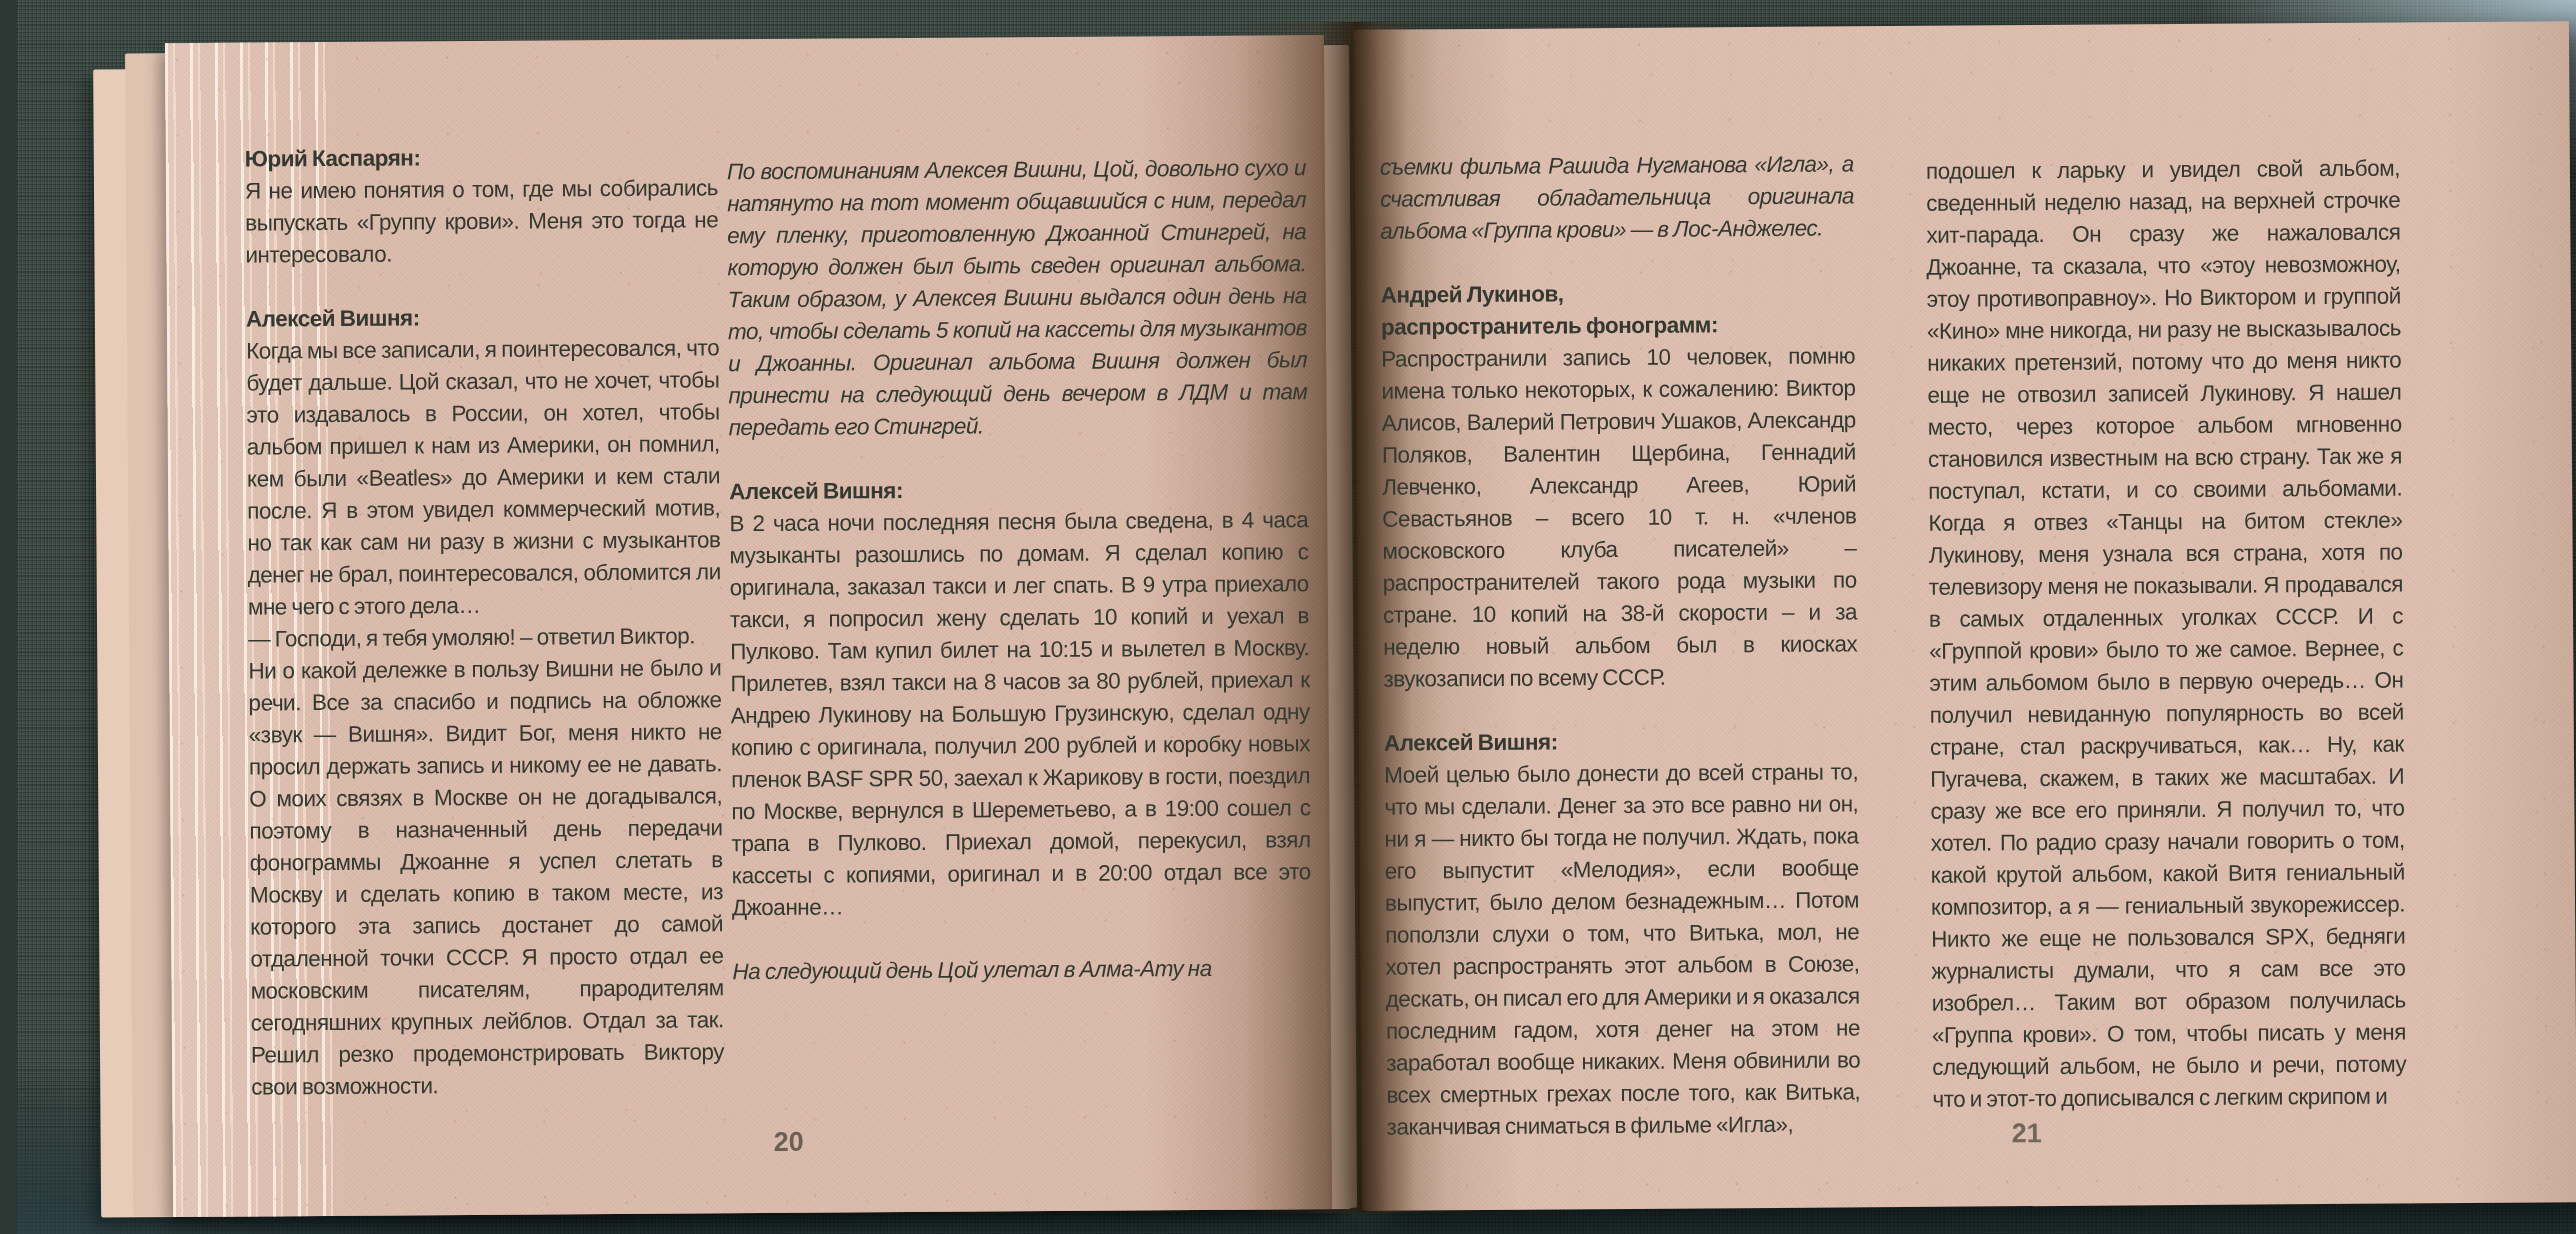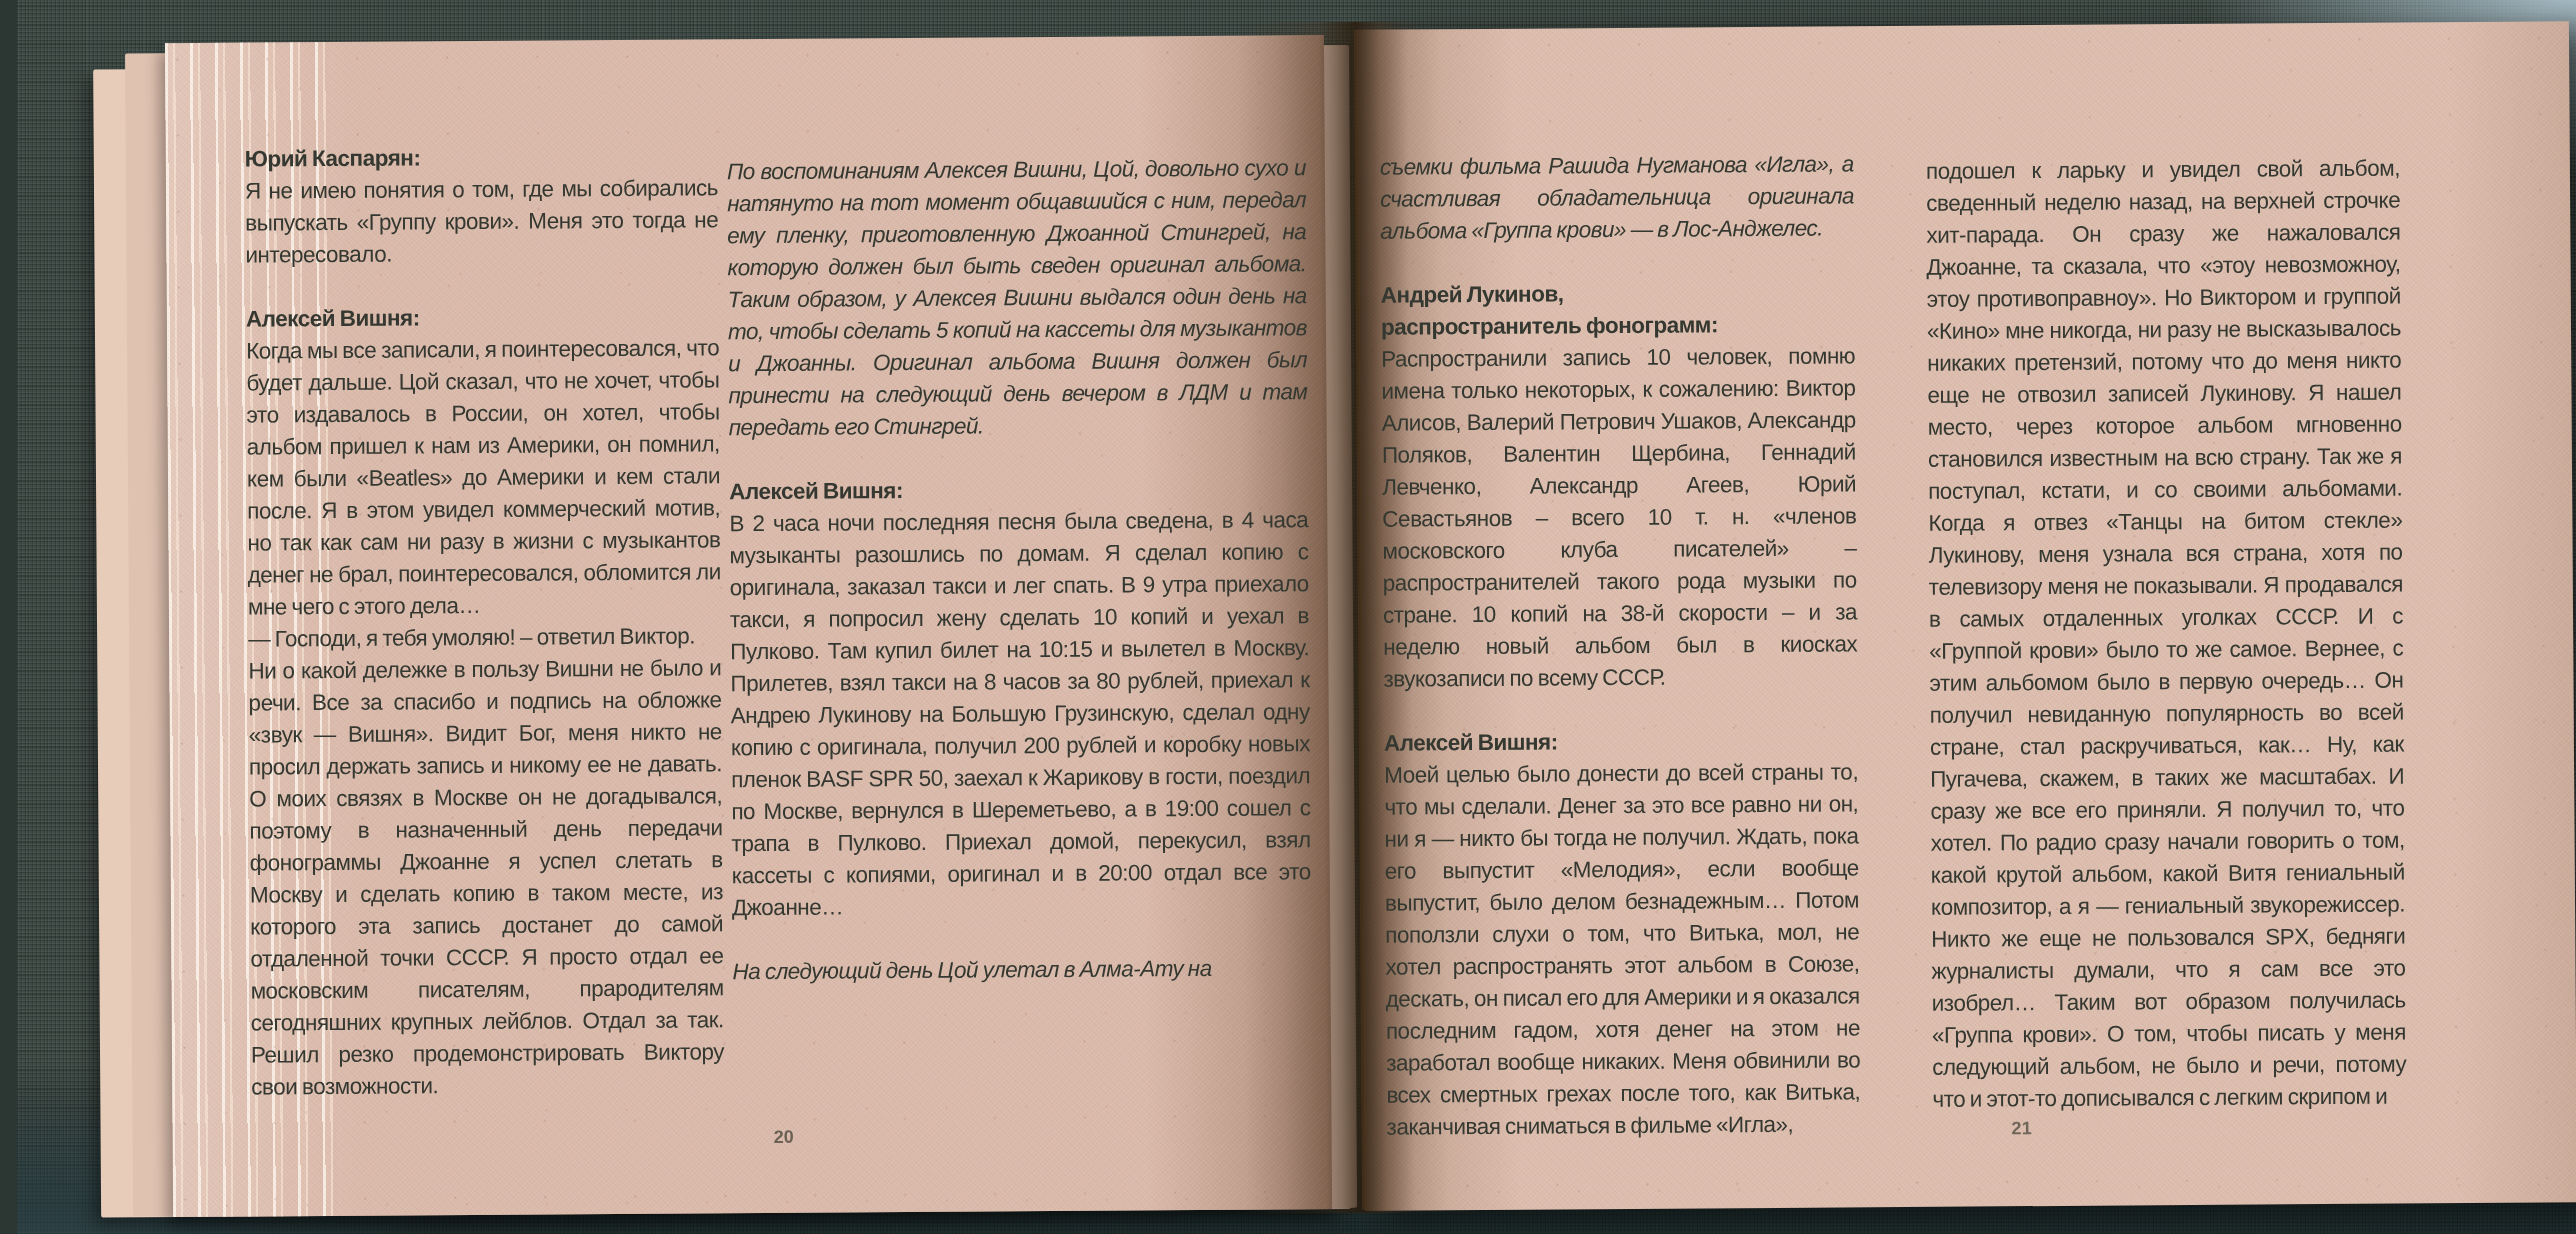--- a/index.html
+++ b/index.html
@@ -60,21 +60,21 @@
   .edge-highlight{position:absolute;left:1271px;top:7.5px;bottom:3.2px;width:3.8px;background:#c08a55;opacity:.8;}
   .col{position:absolute;color:#343830;font-size:22.5px;line-height:32px;letter-spacing:-0.5px;word-spacing:-1.1px;text-align:justify;}
   .col p{margin:0;}
   .col p.h{font-weight:700;}
   .col p.i{font-style:italic;}
   .col p.mt{margin-top:32px;}
   .c1{left:161px;top:114px;width:473px;}
   .c2{left:643px;top:130px;width:579px;}
   .c3{left:1296px;top:130px;width:474px;}
   .c4{left:1842px;top:138px;width:474px;}
-  .pagenum{position:absolute;font-size:18px;font-weight:700;letter-spacing:0;color:#6b6054;}
+  .pagenum{position:absolute;font-size:27px;font-weight:700;letter-spacing:0;color:#6b6054;}
   .pn-left{left:683px;top:1101px;}
   .pn-right{left:1921px;top:1101px;color:#71665a;}
 </style>
 </head>
 <body>
 
 <div class="scene">
   <div class="book">
 
     <div class="under u1"></div>

